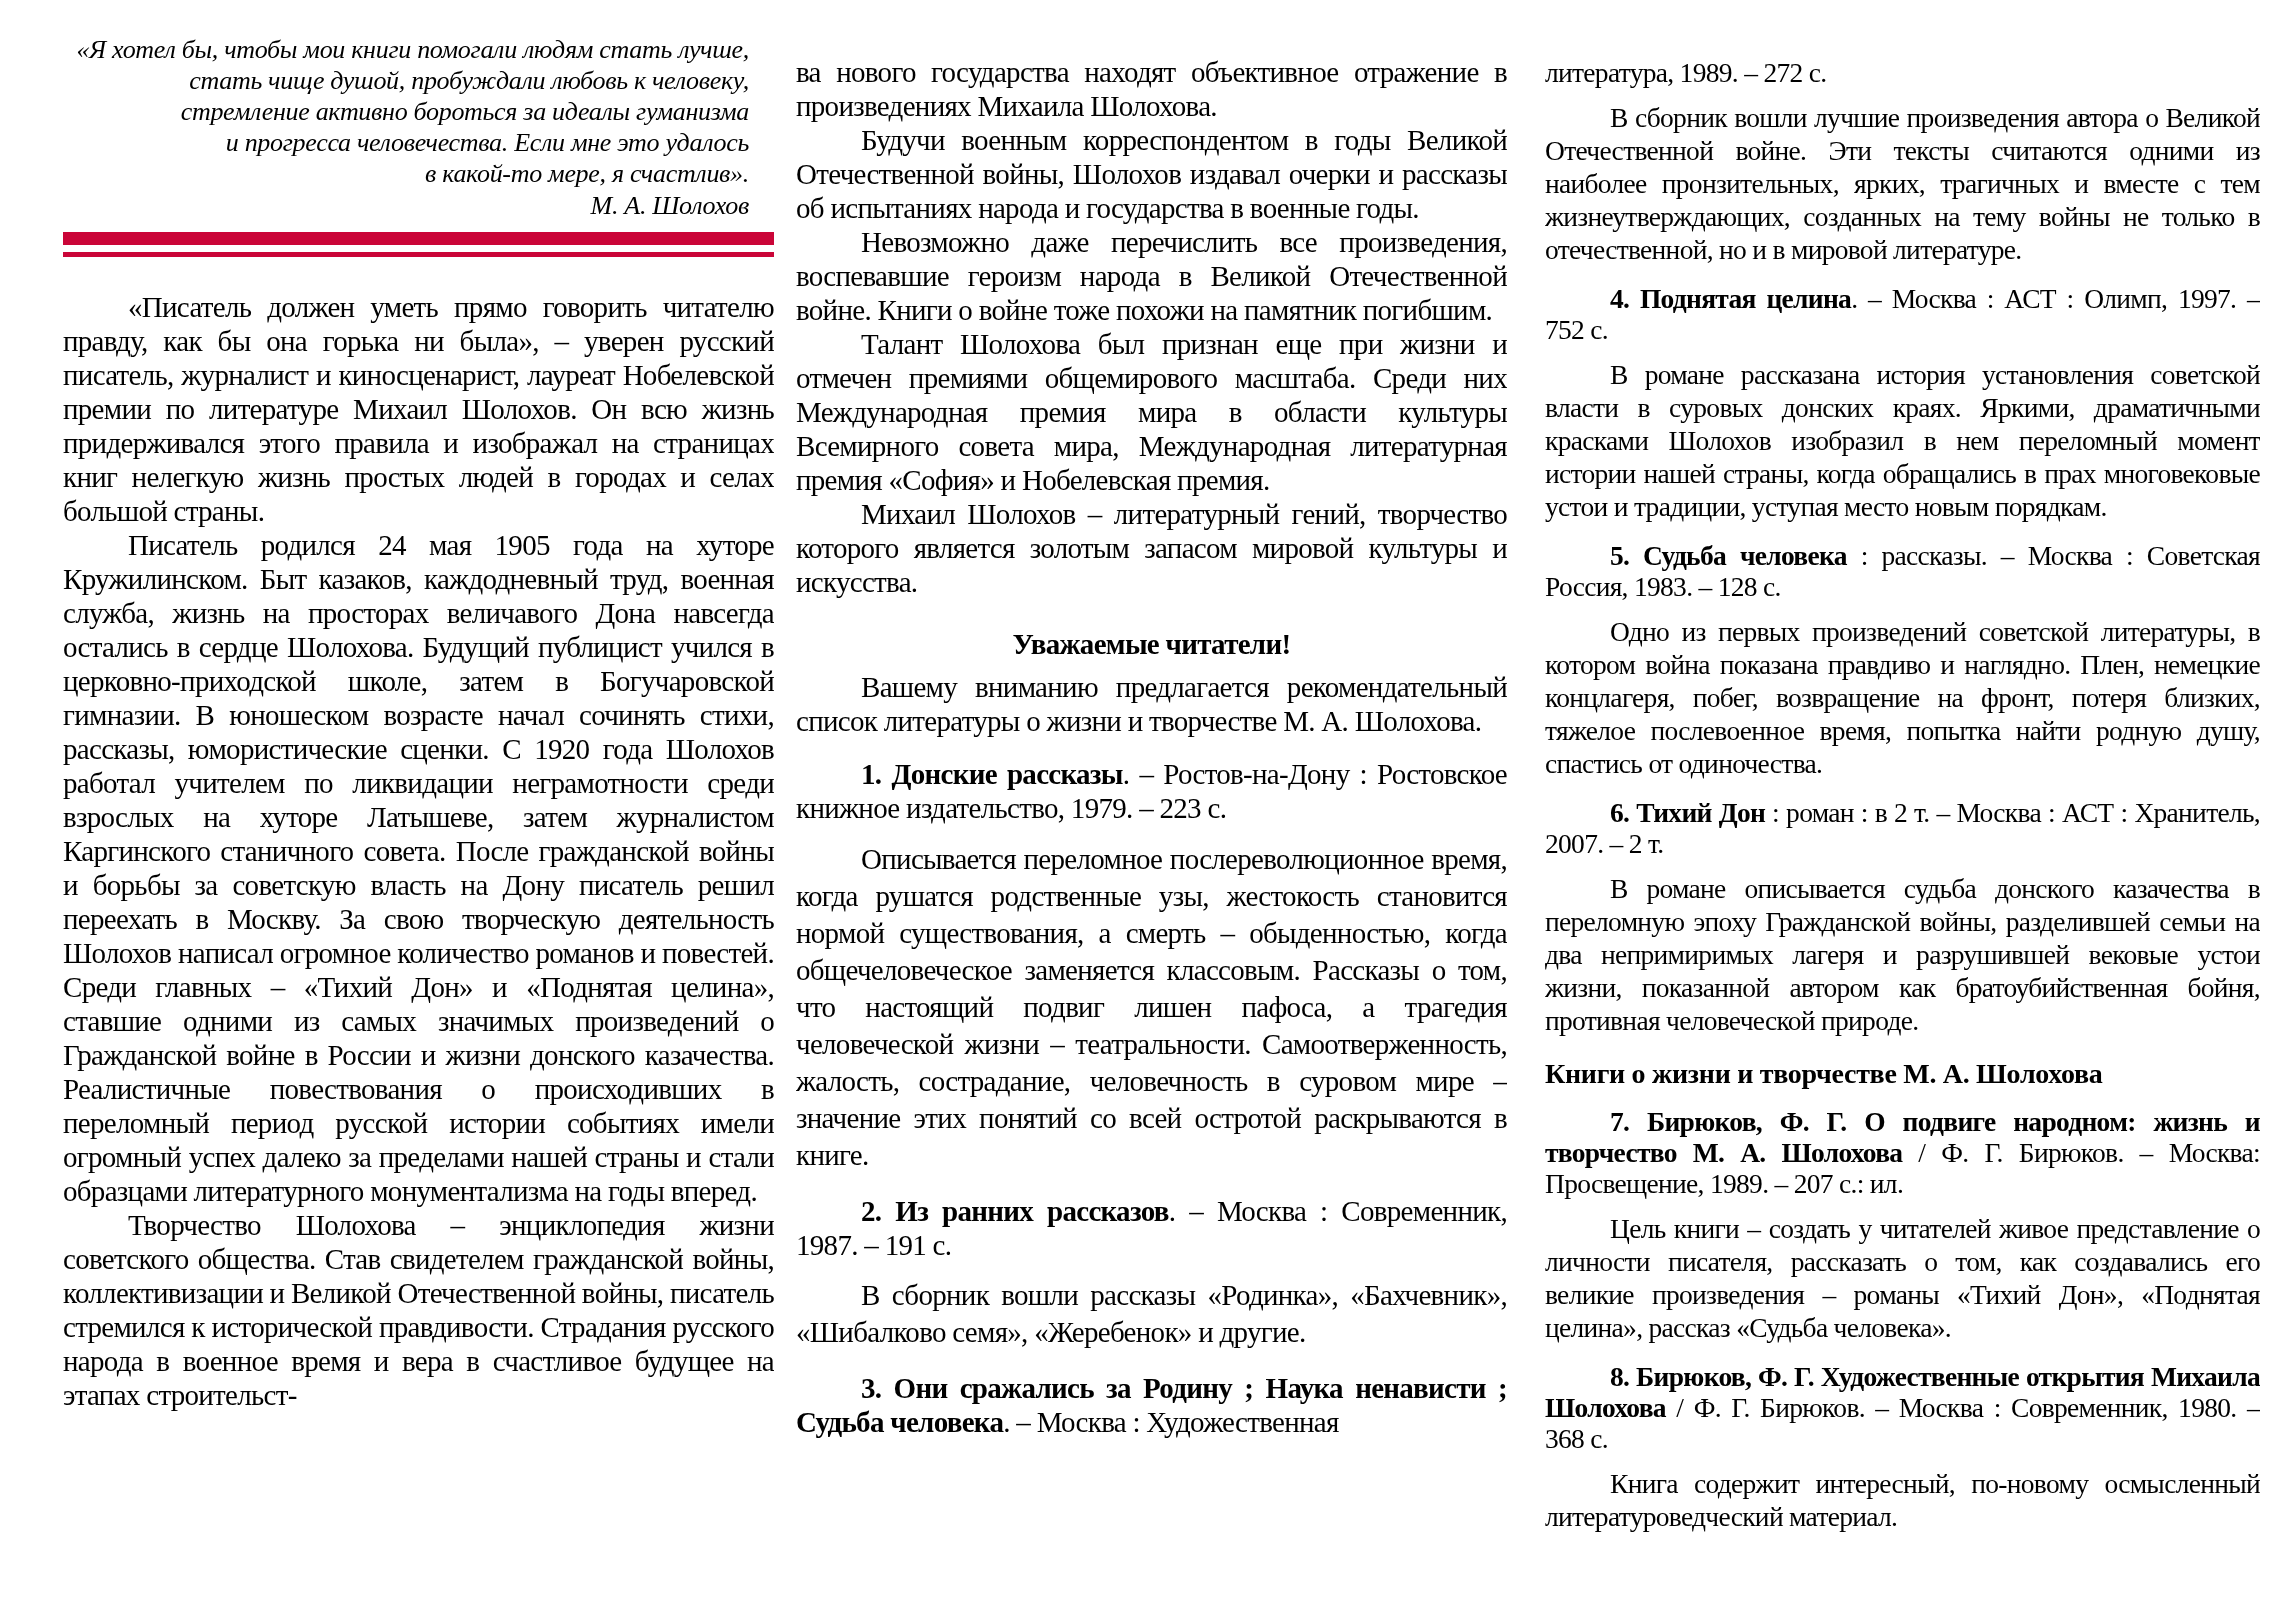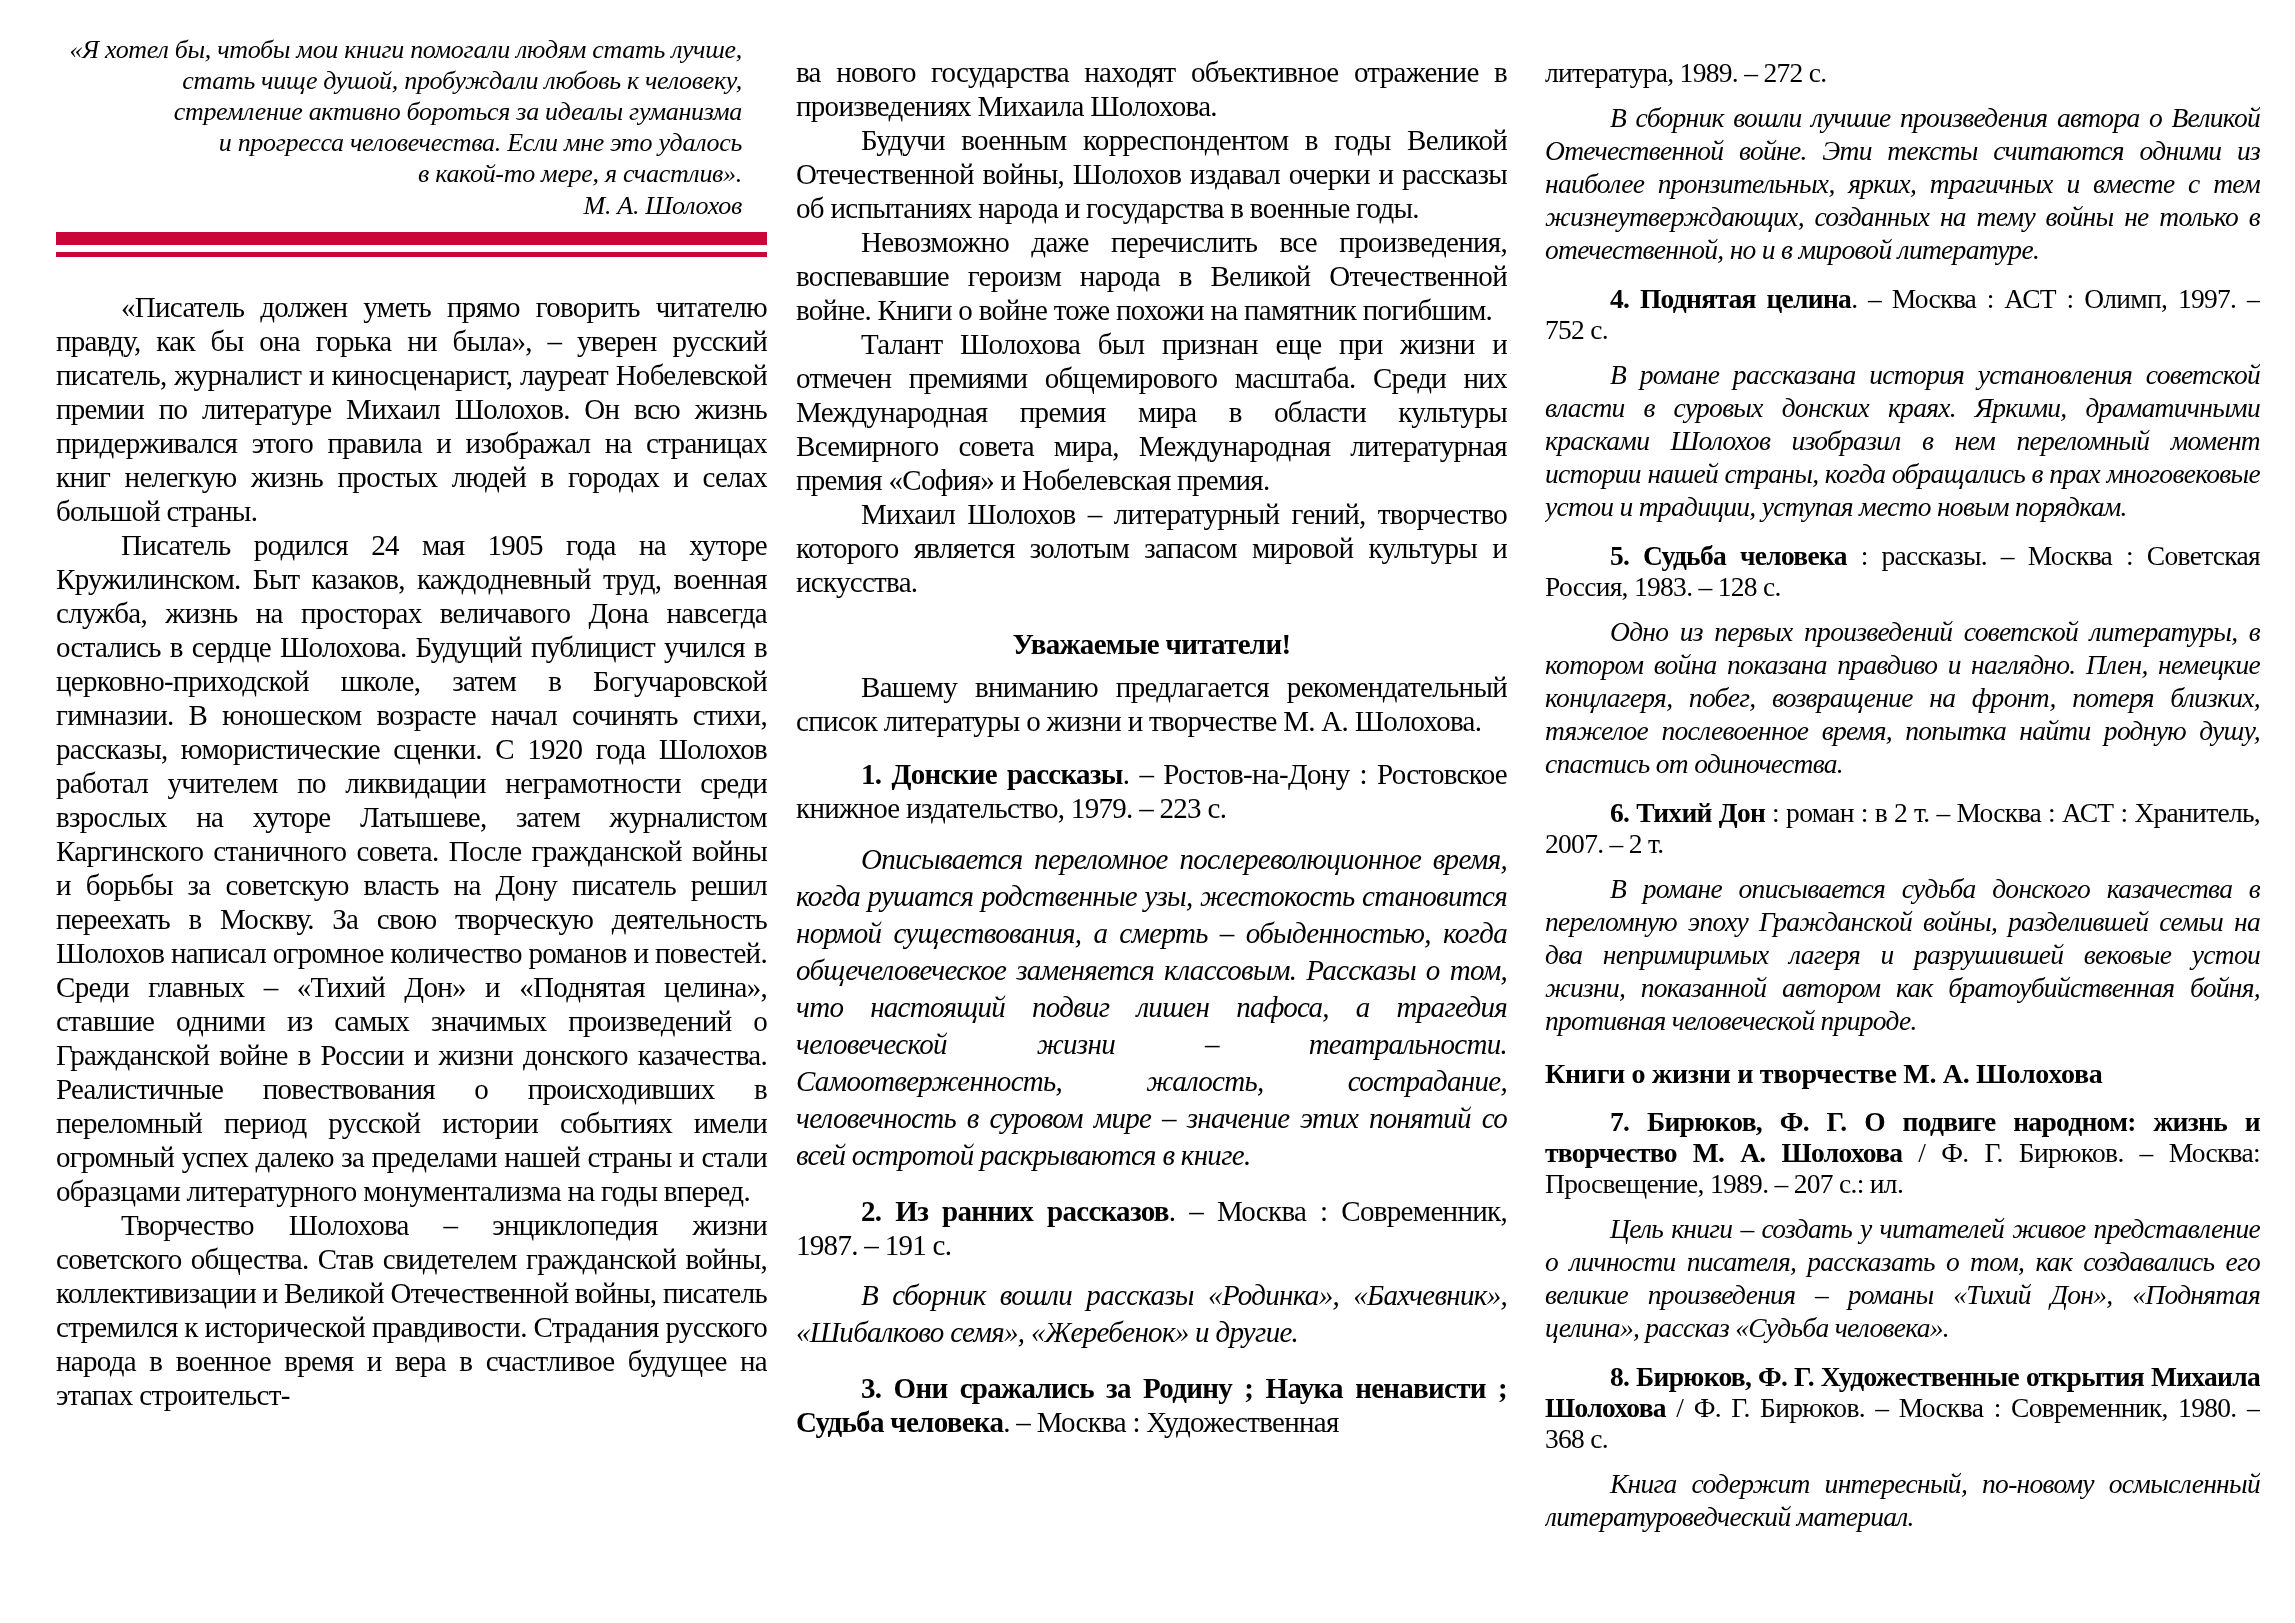--- a/index.html
+++ b/index.html
@@ -1,19 +1,19 @@
 <!DOCTYPE html>
 <html lang="ru" style="font-size:10.5px"><head>
 <meta charset="utf-8">
 <style>
   html,body{margin:0;padding:0;background:#ffffff;}
   .page{position:relative;width:2295px;height:1623px;background:#ffffff;color:#000;
         font-family:"Liberation Serif","DejaVu Serif",serif;overflow:hidden;}
   .col{position:absolute;top:0;height:1623px;overflow:hidden;box-sizing:border-box;}
-  .col1{left:56px;width:711px;}
+  .col1{left:63px;width:711px;}
   .col2{left:796px;width:711px;padding-top:55px;}
   .col3{left:1545px;width:715px;padding-top:57px;}
 
   .epigraph{margin-top:34px;padding-right:25px;text-align:right;font-style:italic;
             font-size:26px;line-height:31px;letter-spacing:-0.3px;}
   .epi-author{margin-top:1.3px;}
 
   .bar-thick{height:13.7px;margin-top:10.5px;background:#CA0538;}
   .bar-thin{height:4.6px;margin-top:6.5px;background:#CA0538;}
 
@@ -23,21 +23,21 @@
         font-size:29px;line-height:34px;letter-spacing:-0.7px;}
   .no-indent{text-indent:0;}
 
   .center-heading{font-weight:bold;text-align:center;text-indent:0;
                   font-size:29px;line-height:34px;margin:27.5px 0 9.2px;}
 
   .entry{margin:19.6px 0 0;text-align:justify;text-indent:65px;
          font-size:29px;line-height:34px;letter-spacing:-0.7px;}
   .entry .b{font-weight:bold;}
 
-  .annot{margin:15.7px 0 0;font-style:italic;text-align:justify;text-indent:65px;
+  .annot{margin:15.7px 0 0;text-align:justify;text-indent:65px;
          font-size:29px;line-height:37px;letter-spacing:-0.7px;}
 
   
   .col3 .para{font-size:27.5px;line-height:31px;}
   .col3 .entry{font-size:27.5px;line-height:31px;margin-top:17px;}
   .col3 .annot{font-size:27.5px;line-height:33px;margin-top:13px;}
   .section-heading{font-weight:bold;text-indent:0;text-align:left;
                    font-size:28px;line-height:31px;margin:21px 0 0;letter-spacing:-0.3px;}
 </style>
 </head>

